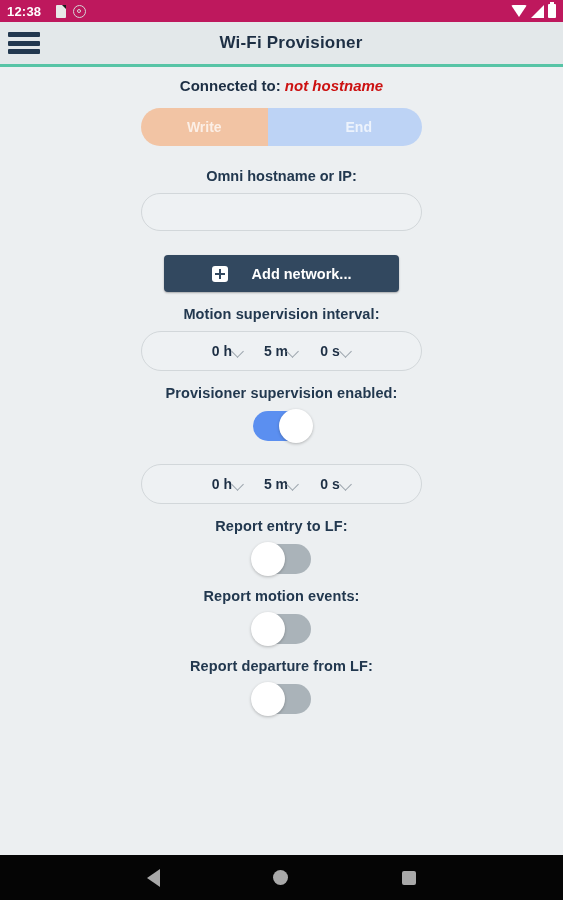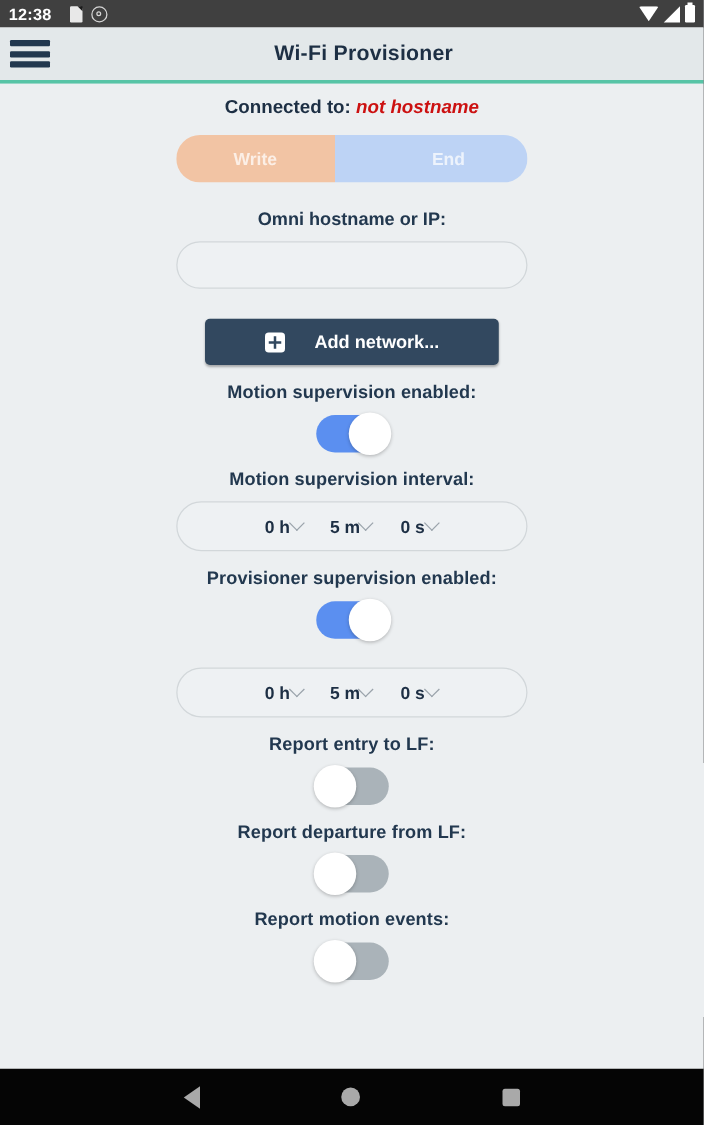--- a/index.html
+++ b/index.html
@@ -14,21 +14,21 @@
     position: relative;
     width: 563px;
     height: 900px;
     overflow: hidden;
     background: #eceff1;
   }
 
   
   .status-bar {
     height: 22px;
-    background: #404040;
+    background: #be185d;
     display: flex;
     align-items: center;
     padding: 0 7px;
     box-sizing: border-box;
   }
   .status-time {
     color: #ffffff;
     font-size: 13px;
     font-weight: bold;
     letter-spacing: 0.2px;
@@ -298,20 +298,21 @@
     width: 281px;
     height: 40px;
     margin: 9px auto 0;
     border: 1px solid #d2d7da;
     border-radius: 21px;
     background: #eef1f3;
     box-sizing: border-box;
   }
   .interval-cell {
     display: flex;
+    align-items: center;
     gap: 0;
     padding: 0 10px;
     cursor: pointer;
   }
   .interval-value {
     font-size: 14px;
     font-weight: bold;
     color: #1d2f44;
     min-width: 22px;
     text-align: center;
@@ -404,28 +405,20 @@
     </div>
 
     <div class="field-label">Omni hostname or IP:</div>
     <input class="text-input" type="text" placeholder="" style="">
 
     <div class="add-network">
       <span class="plus-box"></span>
       <span class="add-network-label">Add network...</span>
     </div>
 
-    <div class="section">
-      <div class="label">Motion supervision enabled:</div>
-      <div class="toggle-wrap">
-        <div class="toggle on">
-          <span class="knob"></span>
-        </div>
-      </div>
-    </div>
 
     <div class="section">
       <div class="label">Motion supervision interval:</div>
       <div class="interval-row">
         <div class="interval-cell">
           <span class="interval-value">0 h</span>
           <span class="chevron"></span>
         </div>
         <div class="interval-cell">
           <span class="interval-value">5 m</span>
@@ -467,30 +460,30 @@
     <div class="section">
       <div class="label">Report entry to LF:</div>
       <div class="toggle-wrap">
         <div class="toggle off">
           <span class="knob"></span>
         </div>
       </div>
     </div>
 
     <div class="section">
-      <div class="label">Report departure from LF:</div>
+      <div class="label">Report motion events:</div>
       <div class="toggle-wrap">
         <div class="toggle off">
           <span class="knob"></span>
         </div>
       </div>
     </div>
 
     <div class="section">
-      <div class="label">Report motion events:</div>
+      <div class="label">Report departure from LF:</div>
       <div class="toggle-wrap">
         <div class="toggle off">
           <span class="knob"></span>
         </div>
       </div>
     </div>
 
   </div>
 
   <div class="nav-bar">

